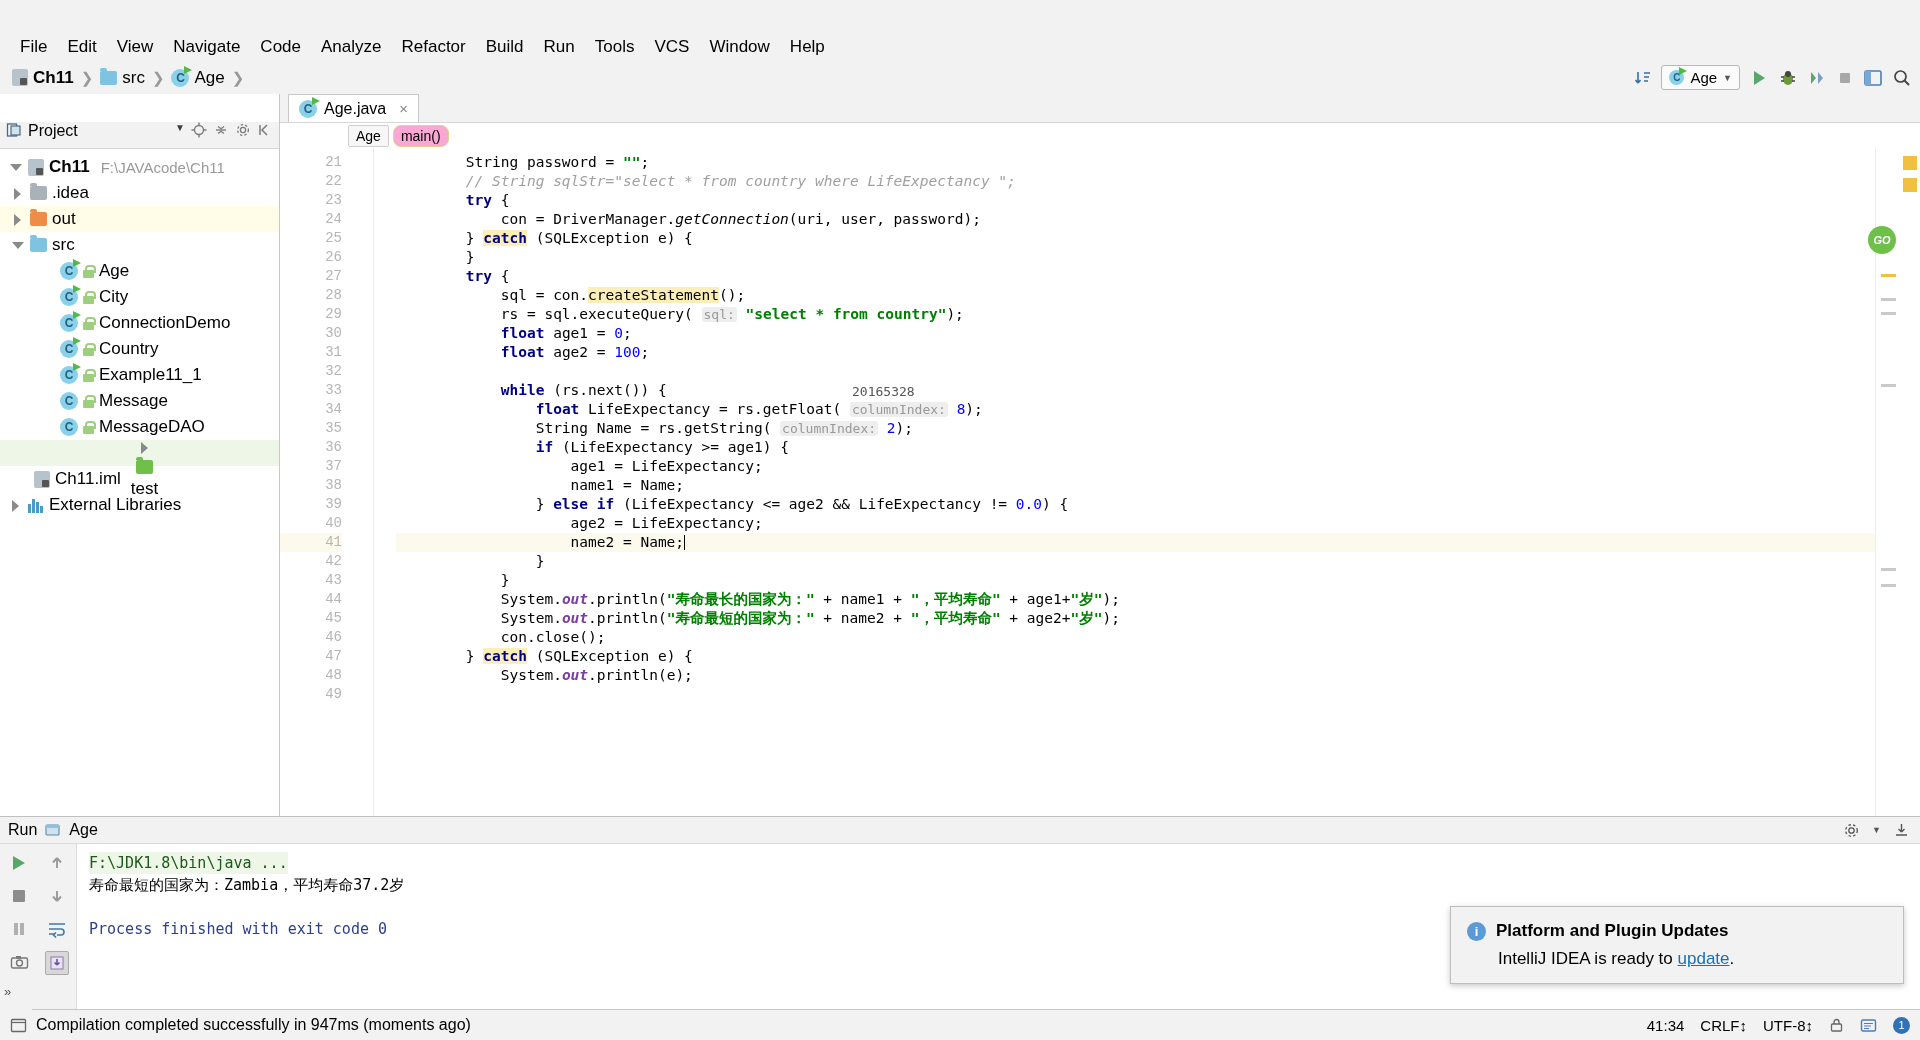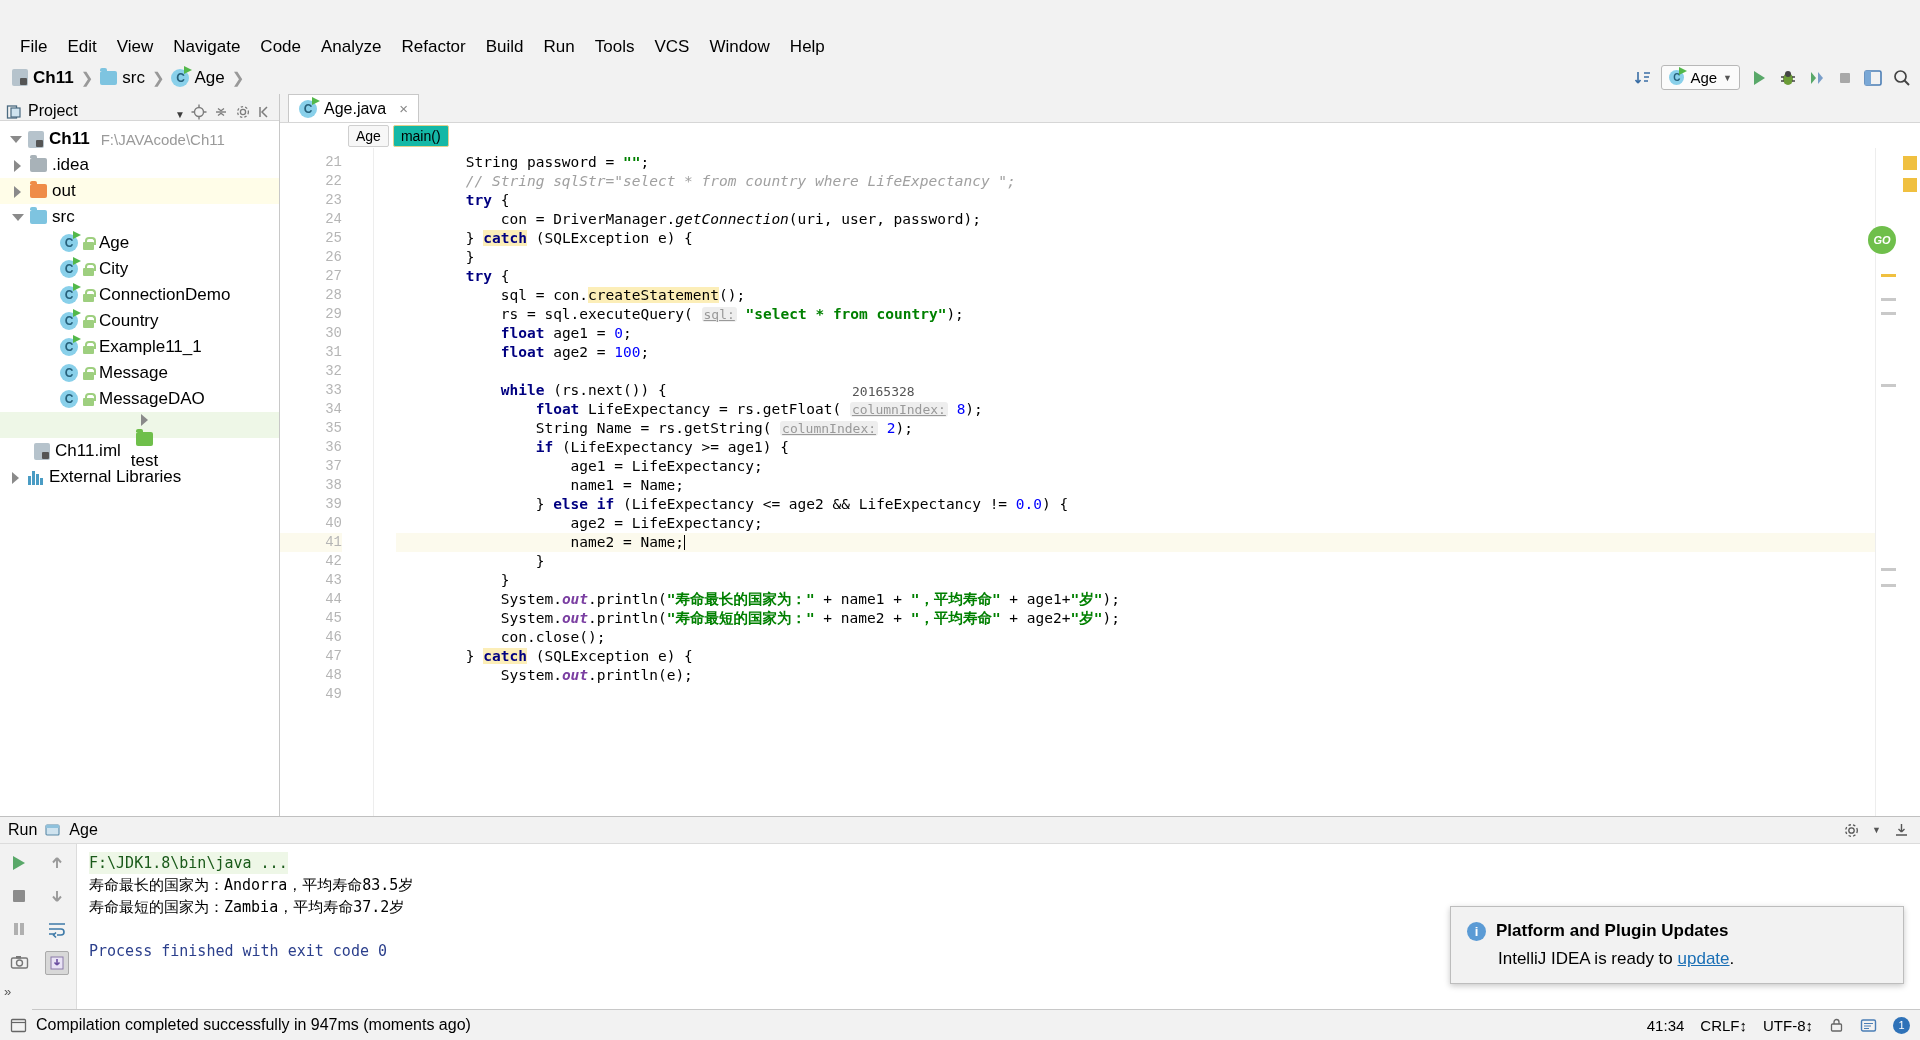--- a/index.html
+++ b/index.html
@@ -22,21 +22,21 @@
   .crumb.bold{font-weight:bold;}
   .crumb-sep{color:#999;margin:0 5px;font-size:15px;}
   .navbar-right{position:absolute;right:8px;top:0;height:33px;display:flex;align-items:center;gap:9px;}
   .runcfg{display:flex;align-items:center;gap:6px;background:#fbfbfb;border:1px solid #b8b8b8;border-radius:3px;height:23px;padding:0 7px;font-size:15px;}
 
   
   .main{flex:1;display:flex;min-height:0;}
 
   
   .proj{width:279px;flex:none;display:flex;flex-direction:column;background:#fff;border-right:1px solid #c8c8c8;}
-  .proj-head{height:26px;background:#f2f2f2;display:flex;align-items:flex-end;padding:0 6px;gap:6px;border-bottom:1px solid #d6d6d6;flex:none;}
+  .proj-head{height:26px;background:#f2f2f2;display:flex;align-items:flex-start;padding:0 6px;gap:6px;border-bottom:1px solid #d6d6d6;flex:none;margin-top:28px;}
   .proj-title{font-size:16px;flex:1;}
   .proj-head .ic{opacity:.75;}
   .tree{flex:1;overflow:hidden;padding-top:5px;font-size:17px;background:#fff;}
   .row{height:26px;display:flex;align-items:center;gap:5px;padding-left:8px;white-space:nowrap;}
   .row.hl-yellow{background:#fffde8;}
   .row.hl-green{background:#eef7e7;flex-direction:column;}
   .arrow{width:15px;height:15px;flex:none;display:inline-block;position:relative;}
   .arrow.down::before{content:"";position:absolute;left:2px;top:4px;border-left:6px solid transparent;border-right:6px solid transparent;border-top:7px solid #8a8a8a;}
   .arrow.right::before{content:"";position:absolute;left:4px;top:2px;border-top:6px solid transparent;border-bottom:6px solid transparent;border-left:7px solid #8a8a8a;}
   .ind1{padding-left:10px;}
@@ -63,37 +63,37 @@
   .libicon{width:16px;height:15px;flex:none;display:flex;align-items:flex-end;gap:1px;}
   .libicon i{display:block;width:3px;background:#4a9cc4;}
 
   
   .editorwrap{flex:1;display:flex;flex-direction:column;min-width:0;background:#fff;}
   .tabs{height:28px;background:#f2f2f2;display:flex;align-items:flex-end;flex:none;padding-left:8px;border-bottom:1px solid #d6d6d6;}
   .tab{height:27px;display:flex;align-items:center;gap:7px;padding:0 10px;background:#fff;border:1px solid #c8c8c8;border-bottom:none;font-size:16px;position:relative;}
   .tab .xc{color:#888;font-size:15px;margin-left:6px;}
   .breadcrumbs{height:25px;background:#fff;display:flex;align-items:center;gap:4px;padding-left:68px;flex:none;}
   .bcchip{font-size:14px;border:1px solid #cfcfcf;background:#f7f7f7;padding:2px 7px;border-radius:2px;}
-  .bcchip.sel{background:#14b8a6;border-color:#e3d08e;}
+  .bcchip.sel{background:#f9a8d4;border-color:#e3d08e;border-radius:8px;}
 
   .codearea{flex:1;display:flex;min-height:0;position:relative;overflow:hidden;background:#fff;}
   .gutter{width:62px;flex:none;background:#fff;text-align:right;padding-right:7px;font-family:Liberation Mono, monospace;font-size:14px;color:#b5b5b5;padding-top:5px;}
   .gutline{height:19px;line-height:19px;}
   .foldcol{width:24px;flex:none;background:#fff;border-right:1px solid #ededed;}
   .code{flex:1;padding-top:5px;padding-left:22px;font-family:"DejaVu Sans Mono","Liberation Mono",monospace;font-size:14.5px;color:#000;white-space:pre;position:relative;min-width:0;}
   .cl{height:19px;line-height:19px;white-space:pre;}
   .cl.cur{background:#fcfaed;}
   .kw{color:#000080;font-weight:bold;}
   .str{color:#008000;font-weight:bold;}
   .num{color:#0000ff;}
   .cmt{color:#a0a0a0;font-style:italic;}
   .stat{color:#7a3ea1;font-weight:bold;font-style:italic;}
   .meth{font-style:italic;}
   .hl{background:#fceeb8;}
-  .hint{background:#eeeeee;color:#999;border-radius:3px;padding:0 2px;font-size:13px;text-decoration:underline;}
+  .hint{background:#eeeeee;color:#999;border-radius:3px;padding:0 2px;font-size:13px;}
   .caret{display:inline-block;width:1px;height:15px;background:#000;vertical-align:-3px;}
   .watermark{position:absolute;left:572px;top:236px;font-family:"DejaVu Sans Mono","Liberation Mono",monospace;font-size:13px;color:#555;}
 
   
   .rightbar{width:22px;flex:none;background:#fff;position:relative;border-left:1px solid #ededed;font-style:italic;}
   .mark{position:absolute;right:2px;width:15px;height:3px;}
   .gobtn{position:absolute;right:2px;top:78px;width:28px;height:28px;border-radius:50%;background:#6fbf4b;color:#fff;font-size:11px;display:flex;align-items:center;justify-content:center;font-weight:bold;}
   .farright{width:22px;flex:none;background:#fff;position:relative;}
   .sqr{position:absolute;right:3px;width:14px;height:14px;}
 
@@ -470,21 +470,20 @@
         </span>
         <span class="sideicon" style="background:#d8d8d8;border:1px solid #aaa;border-radius:2px;">
           <svg width="16" height="16" viewBox="0 0 16 16">
               <rect x="2" y="2" width="12" height="12" fill="#e9e3f5" stroke="#8a7aa8" stroke-width="1"></rect>
               <path d="M8 4v6M8 10l-2.5-2.5M8 10l2.5-2.5" stroke="#6b4fa0" stroke-width="1.6" fill="none"></path>
             </svg>
         </span>
       </div>
       <div class="console" id="console">
           <div class="conline"><span class="cmdline">F:\JDK1.8\bin\java ...</span></div>
-          <div class="conline">寿命最长的国家为：Andorra，平均寿命83.5岁</div>
           <div class="conline">寿命最短的国家为：Zambia，平均寿命37.2岁</div>
           <div class="conline">&nbsp;</div>
           <div class="conline"><span class="blue">Process finished with exit code 0</span></div>
         </div>
     </div>
   </div>
 
   <div class="notif">
     <div class="notif-title">
       <span class="infoic">i</span>

